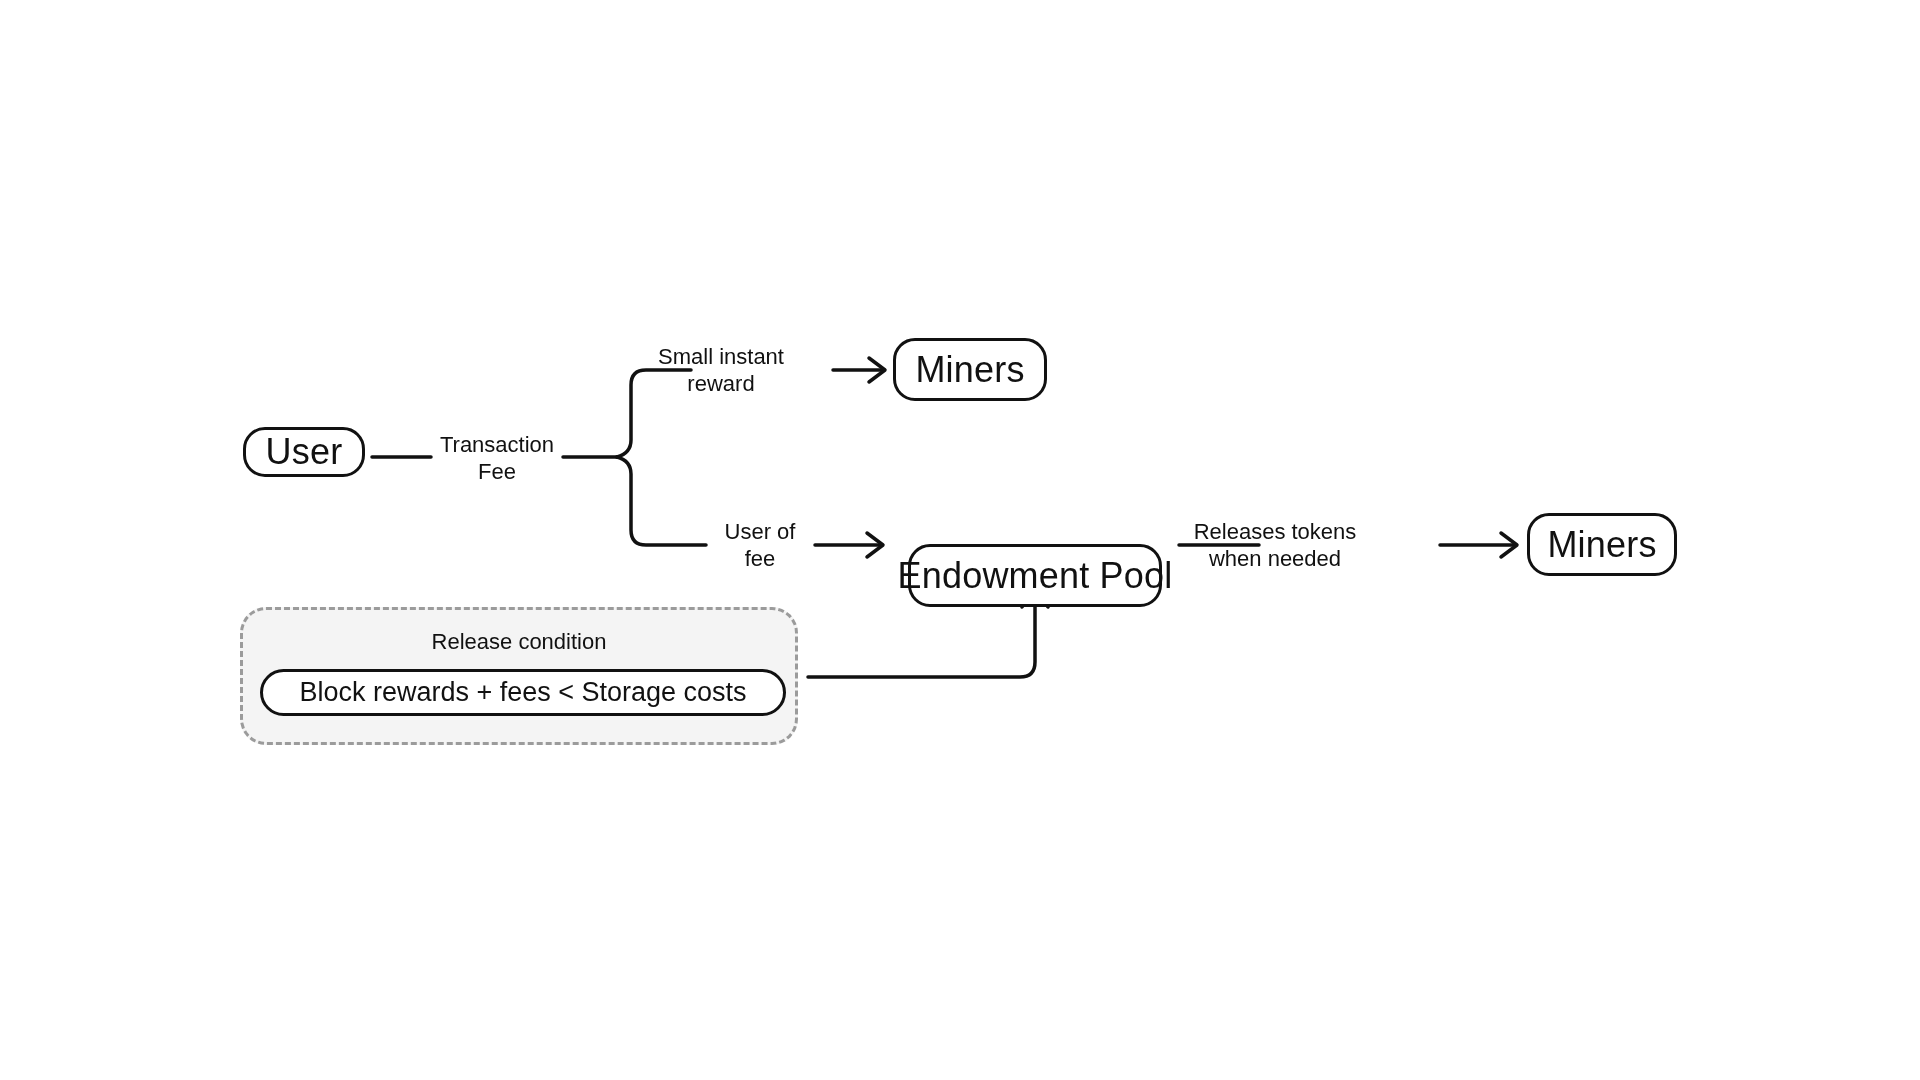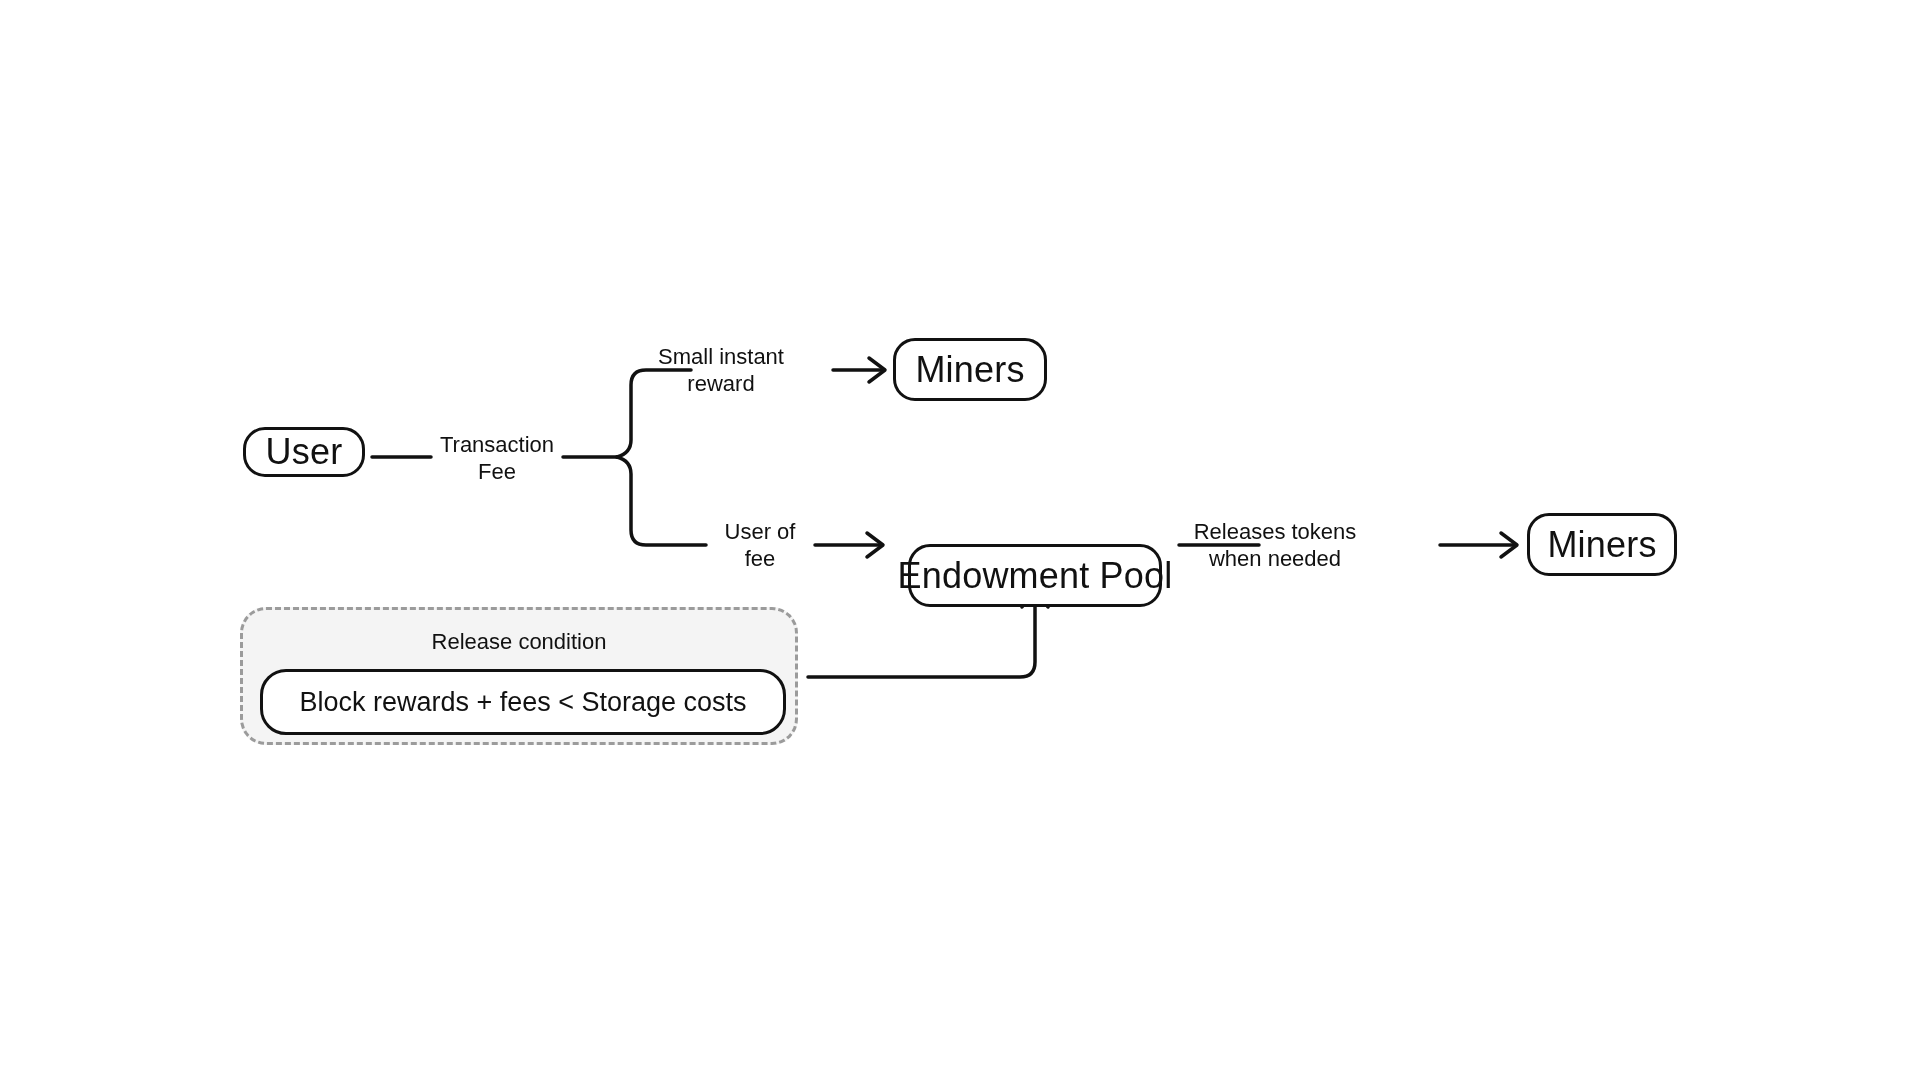--- a/index.html
+++ b/index.html
@@ -66,21 +66,21 @@
     border-radius: 26px;
   }
   #release-group .group-title {
     position: absolute;
     left: 0; right: 0; top: 19px;
     text-align: center;
     font-size: 22px;
   }
   #condition-box {
     position: absolute;
-    left: 17px; top: 59px; width: 526px; height: 66px;
+    left: 17px; top: 59px; width: 526px; height: 47px;
     background: var(--node-fill);
     border: 3.5px solid var(--stroke);
     border-radius: 26px;
     display: flex;
     align-items: center;
     justify-content: center;
     font-size: 27px;
     white-space: nowrap;
   }
 </style>

